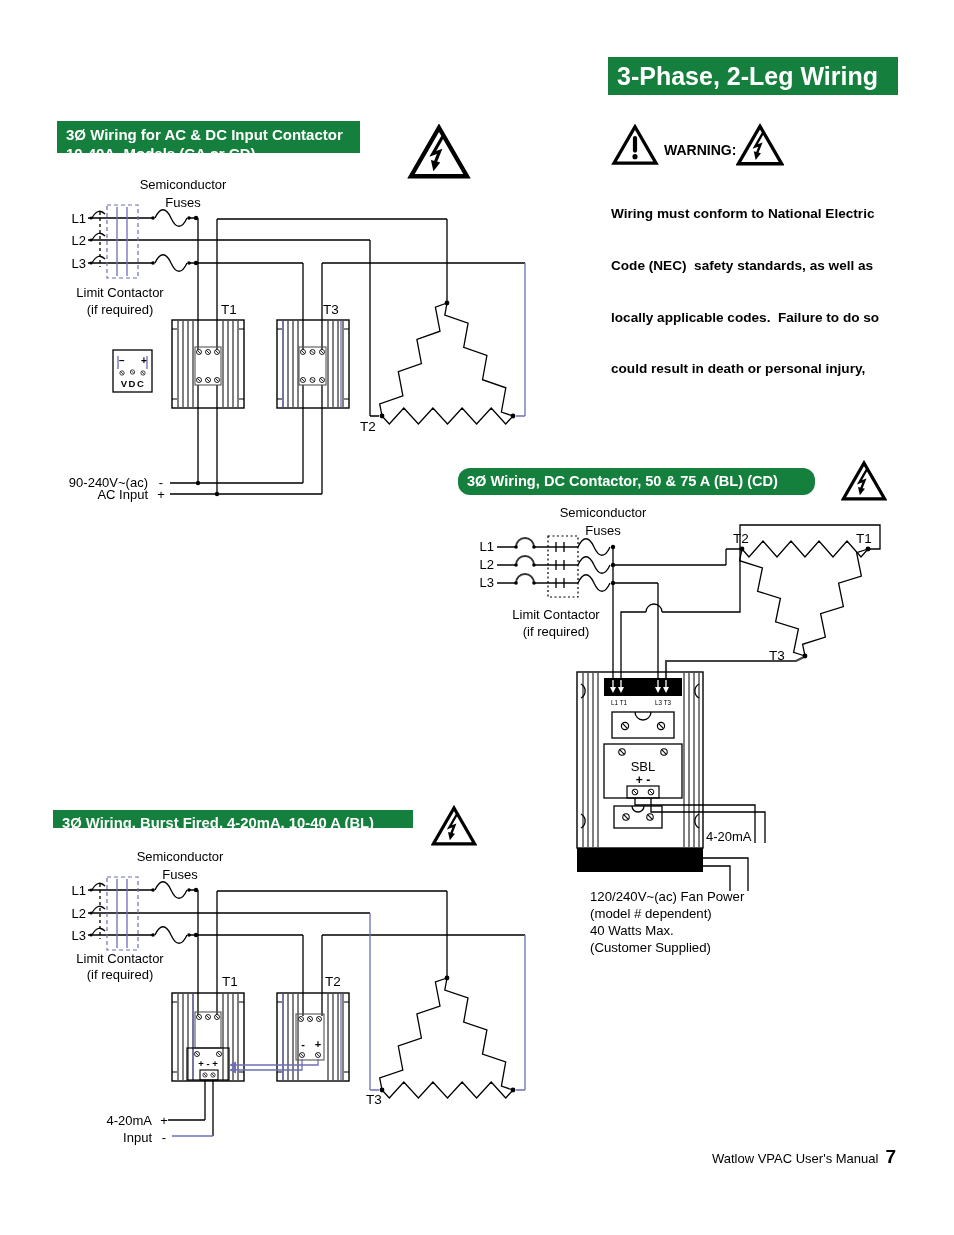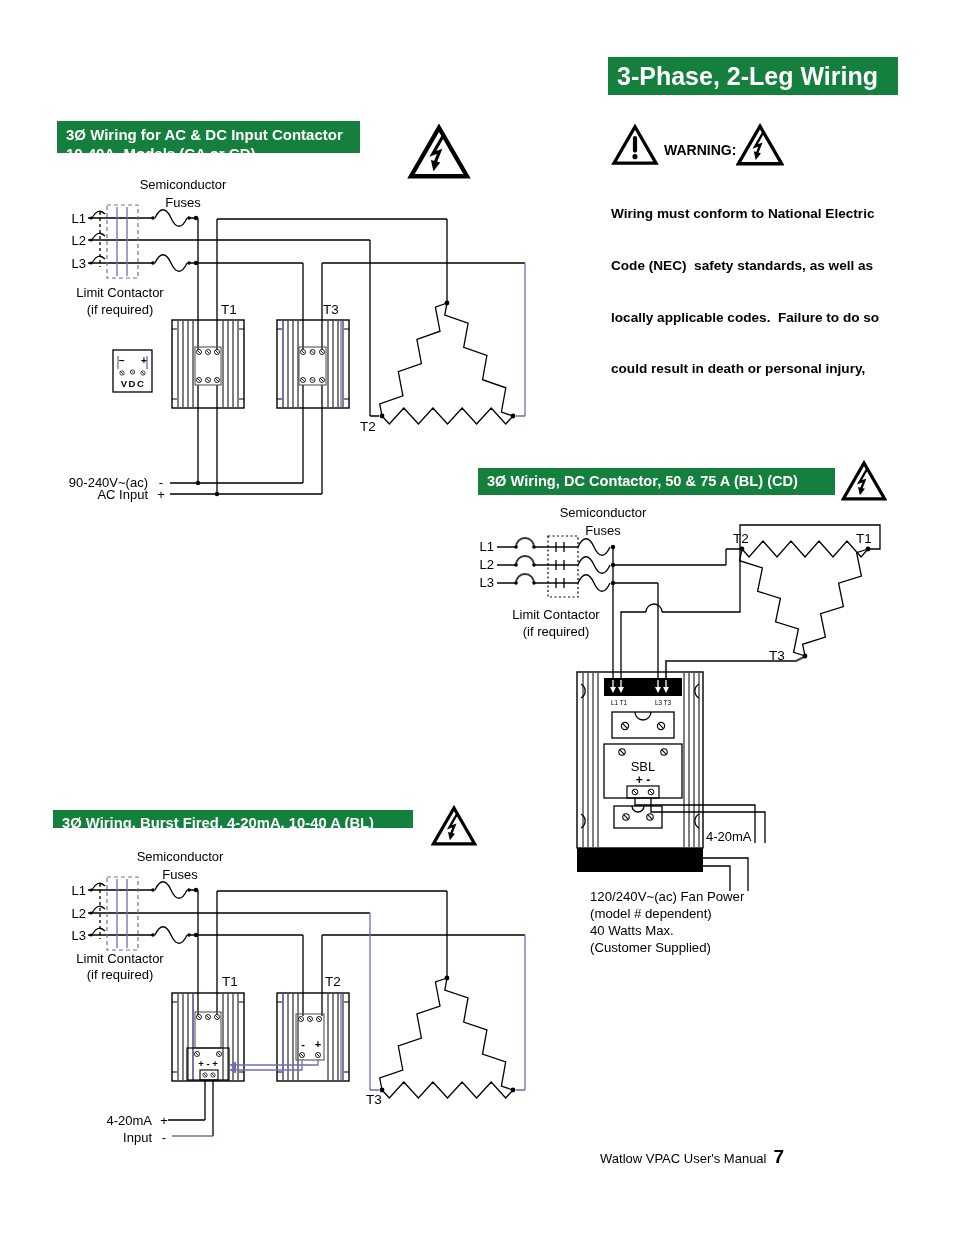--- a/index.html
+++ b/index.html
@@ -1,25 +1,25 @@
 <!DOCTYPE html>
 <html><head>
 <meta charset="utf-8">
 <style>
   html,body{margin:0;padding:0;background:#fff;}
   body{width:954px;height:1235px;position:relative;font-family:"Liberation Sans",sans-serif;color:#000;}
   .abs{position:absolute;}
   .banner{background:#15803d;color:#fff;font-weight:bold;box-sizing:border-box;}
   #title-banner{left:608px;top:57px;width:290px;height:38px;font-size:25px;line-height:38px;padding-left:9px;}
   #sec1-header{left:57px;top:121px;width:303px;height:32px;font-size:15px;line-height:19px;padding:4px 16px 0 9px;}
-  #sec2-header{left:478px;top:468px;width:357px;height:27px;font-size:14.6px;line-height:27px;padding-left:9px;}
+  #sec2-header{left:458px;top:468px;width:357px;height:27px;font-size:14.6px;line-height:27px;padding-left:9px;border-radius:12px;}
   #sec3-header{left:53px;top:810px;width:360px;height:18px;font-size:14.8px;line-height:26px;padding-left:9px;}
   #warning-body{left:611px;top:171px;width:300px;font-weight:bold;font-size:13.6px;line-height:17.2px;white-space:pre;}
   #fan-note{left:590px;top:888px;width:296px;text-align:left;font-size:13.2px;line-height:17px;}
-  #footer{left:600px;top:1146px;width:296px;text-align:left;font-size:13px;}
+  #footer{left:600px;top:1146px;width:296px;text-align:right;font-size:13px;}
   #footer .pagenum{font-size:19px;font-weight:bold;margin-left:7px;}
   svg{position:absolute;left:0;top:0;}
   svg text{font-family:"Liberation Sans",sans-serif;fill:#000;}
   .w{stroke:#000;stroke-width:1.3;fill:none;}
   .w2{stroke:#333;stroke-width:2;fill:none;}
   .wg{stroke:#444;stroke-width:2.1;fill:none;}
   .wa{stroke:#6e6eb8;stroke-width:1.3;fill:none;}
   .fin{stroke:#000;stroke-width:1;fill:none;}
   .t13{font-size:13px;}
   .t135{font-size:13.5px;}

